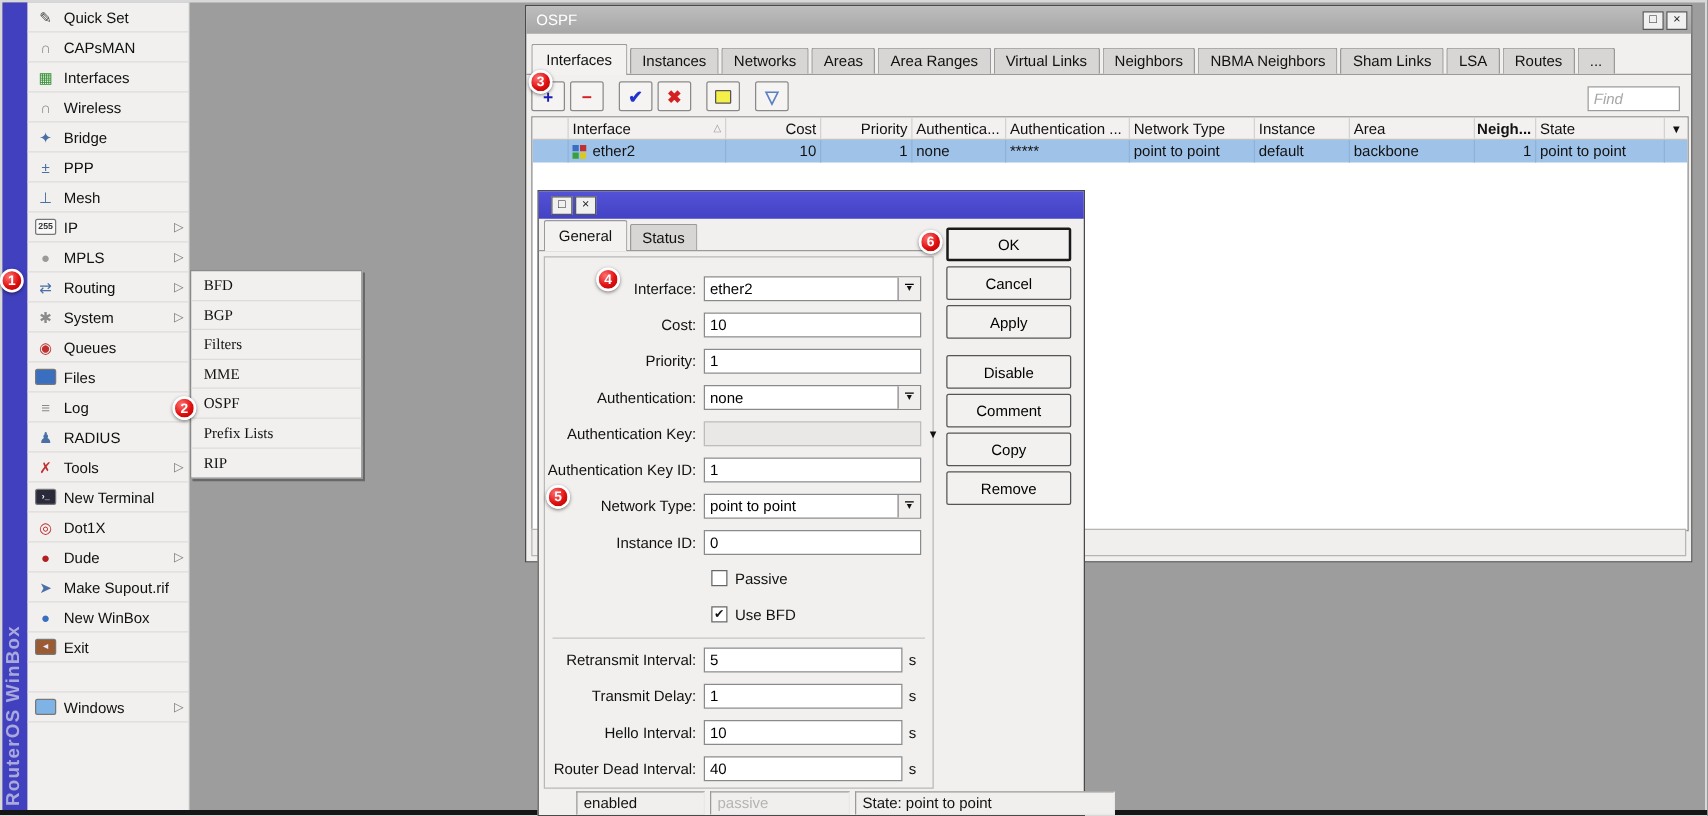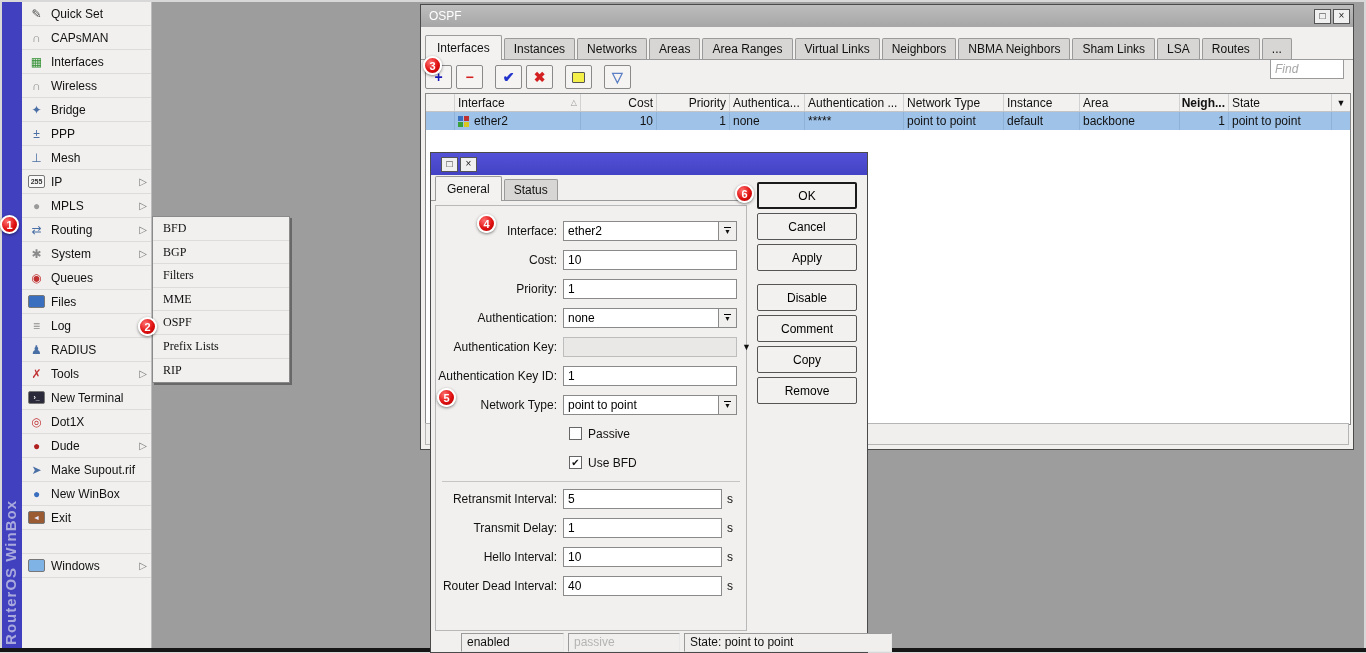--- a/index.html
+++ b/index.html
@@ -267,21 +267,21 @@
         <button class="tbtn gap">
           <span style="color: rgb(212, 32, 32);">✖</span>
         </button>
         <button class="tbtn gap">
           <span class="note-ic"></span>
         </button>
         <button class="tbtn">
           <span style="color: rgb(91, 127, 196);">▽</span>
         </button>
       </div>
-    <input class="find" style="right: 9px; top: 54px;" placeholder="Find">
+    <input class="find" style="right: 9px; top: 64px;" placeholder="Find">
     <div class="list" style="left:4px;top:88px;width:926px;height:332px;" id="mainList">
         <div class="thead">
           <div class="th" style="width: 29px; flex: 0 0 29px;">
             <span></span>
           </div>
           <div class="th" style="width: 126px; flex: 0 0 126px;">
             <span>Interface</span>
             <span class="sort">△</span>
           </div>
           <div class="th r" style="width: 76px; flex: 0 0 76px; align-items: center;">
@@ -397,20 +397,24 @@
         <div class="frow">
           <span class="flabel">Authentication Key ID:</span>
           <span class="fwrap"><input class="noarrow" value="1" style=""></span>
         </div>
         <div class="frow">
           <span class="flabel">Network Type:</span>
           <span class="fwrap"><input value="point to point" style=""><span class="dda">
               <b></b>
               <s>▼</s>
             </span></span>
+        </div>
+        <div class="frow">
+          <span class="flabel">Instance ID:</span>
+          <span class="fwrap"><input class="noarrow" value="0" style=""></span>
         </div>
         <div class="cbrow">
           <span class="cb"></span>
           <span>Passive</span>
         </div>
         <div class="cbrow">
           <span class="cb">✔</span>
           <span>Use BFD</span>
         </div>
         <hr class="fsep">

